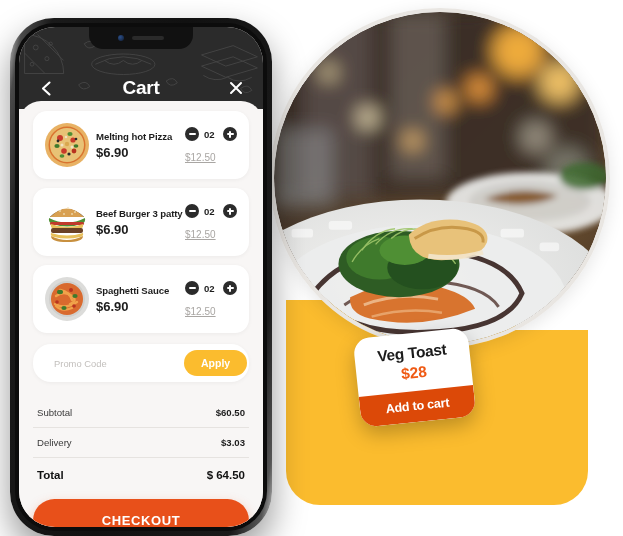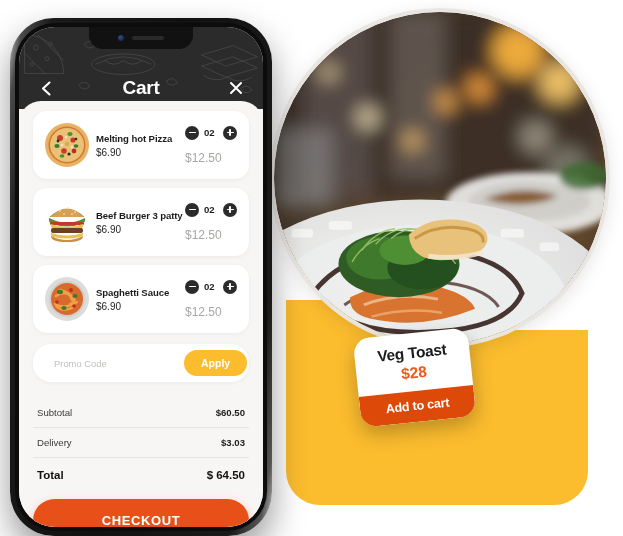--- a/index.html
+++ b/index.html
@@ -116,33 +116,33 @@
   .cart-card {
     background: #fff; border-radius: 14px;
     display: flex; align-items: center; gap: 4px;
     padding: 9px 12px 9px 9px; margin-bottom: 9px;
     box-shadow: 0 1px 4px rgba(0,0,0,.05);
   }
   .thumb { width: 50px; height: 50px; border-radius: 50%; flex: 0 0 50px; overflow: hidden; }
   .thumb svg { display: block; width: 100%; height: 100%; }
   .ci-mid { flex: 1 1 auto; min-width: 0; }
   .ci-name { font-size: 9.6px; font-weight: 700; color: #1d1d1d; letter-spacing: -.1px; white-space: nowrap; }
-  .ci-price { font-size: 10px; font-weight: 400; color: #1d1d1d; margin-top: 3px; }
+  .ci-price { font-size: 13px; font-weight: 700; color: #1d1d1d; margin-top: 3px; }
   .ci-right { flex: 0 0 auto; }
   .stepper { display: flex; align-items: center; gap: 5px; }
   .step-btn {
     width: 14px; height: 14px; border-radius: 50%; background: #2B2B2B;
     display: flex; align-items: center; justify-content: center;
   }
   .step-btn i { display:block; background:#fff; }
   .step-btn .h { width: 7px; height: 1.6px; border-radius: 1px; }
   .step-btn .v { width: 1.6px; height: 7px; border-radius: 1px; position: absolute; }
   .step-plus { position: relative; }
   .qty { font-size: 9.6px; font-weight: 600; color: #1d1d1d; min-width: 14px; }
-  .ci-old { font-size: 12px; color: #a9a6a3; margin-top: 11px; }
+  .ci-old { font-size: 10px; color: #a9a6a3; margin-top: 11px; text-decoration: underline; }
 
   
   .promo-card {
     background: #fff; border-radius: 18px;
     display: flex; align-items: center; gap: 9px;
     padding: 6px 6px 6px 12px; margin-top: 11px;
     box-shadow: 0 1px 4px rgba(0,0,0,.05);
   }
   .promo-input {
     flex: 1 1 auto; border: 0; outline: 0; background: transparent;

